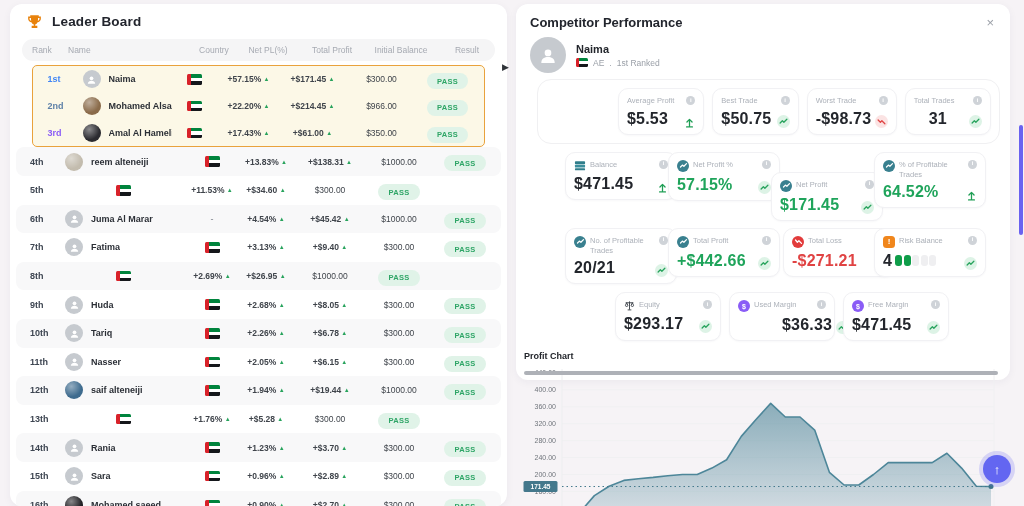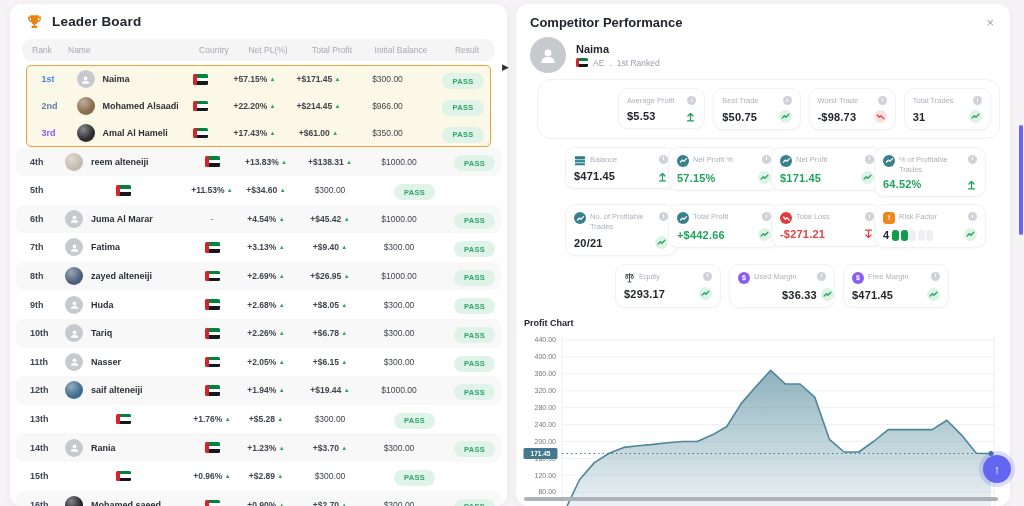--- a/index.html
+++ b/index.html
@@ -14,58 +14,58 @@
   #left-panel{left:10px;top:4px;width:497px;height:502px;overflow:hidden;}
   .lb-title-row{display:flex;align-items:center;gap:9px;padding:9px 16px 7px;}
   .lb-title{font-size:13.5px;font-weight:bold;color:#22252D;letter-spacing:.2px;}
   .lb-grid{display:grid;grid-template-columns:36px 1fr 46px 62px 66px 72px 60px;align-items:center;}
   .lb-header{margin:2px 12px 4px;padding:0 2px;height:22px;background:#F5F5F6;border-radius:11px;
     font-size:8.5px;color:#A6AAB2;}
   .lb-header .h{padding-left:8px;}
   .h-rank{padding-left:8px;}
   .h-name{padding-left:8px;}
   .h-c,.h-pl,.h-tp,.h-ib,.h-r{text-align:center;}
-  #top3-group{margin:0 16px;border:1.5px solid #E9A23C;background:#FCF8E7;border-radius:5px;}
+  #top3-group{margin:0 22px;border:1.5px solid #E9A23C;background:#FCF8E7;border-radius:5px;}
   #top3-group .lb-row{height:26.8px;background:transparent;padding:0 6.5px;}
   #rows-regular .lb-row{height:28.6px;margin:0 6px;padding:0 6px;border-radius:8px;}
   #rows-regular .lb-row:nth-child(odd){background:#F8F8F9;}
   .cell-rank{font-size:9px;font-weight:bold;color:#3E4652;padding-left:8px;}
   .cell-name{display:flex;align-items:center;gap:8px;padding-left:7px;min-width:0;}
   .nm{font-size:9px;font-weight:bold;color:#2B2F36;white-space:nowrap;overflow:hidden;}
   .avatar{width:18px;height:18px;border-radius:50%;background:#C6CACF;display:flex;align-items:center;justify-content:center;flex:none;overflow:hidden;}
   .cell-c{display:flex;justify-content:center;font-size:9px;color:#7A7F87;}
   .cell-num{text-align:center;font-size:8.5px;color:#3F444B;font-weight:bold;}
   .cell-num .up{color:#27A35C;font-size:6px;vertical-align:1px;}
   .cell-bal{text-align:center;font-size:8.5px;color:#3F444B;}
-  .cell-res{text-align:right;}
+  .cell-res{text-align:center;}
   .badge-pass{display:inline-block;background:#E0F3E8;color:#2EA566;font-size:7.5px;font-weight:bold;
     padding:3.5px 10px;border-radius:10px;letter-spacing:.3px;}
   .flag{width:15px;height:10.5px;border-radius:1.5px;flex:none;
     background:linear-gradient(90deg,#D8222A 0 26%,rgba(0,0,0,0) 26%),
                linear-gradient(180deg,#00843D 0 33.3%,#FFFFFF 33.3% 66.6%,#15171B 66.6%);}
   .flag.sm{width:12px;height:8.5px;}
   
-  #right-panel{left:516px;top:4px;width:494px;height:502px;}
+  #right-panel{left:516px;top:4px;width:494px;height:376px;}
   .cp-title-row{display:flex;align-items:center;justify-content:space-between;padding:10px 14px 2px;}
   .cp-title{font-size:13px;font-weight:bold;color:#22252D;}
   .close-x{font-size:13px;color:#9BA0A8;cursor:pointer;line-height:1;padding:2px;}
   .profile{display:flex;align-items:center;gap:10px;padding:4px 14px 0;}
   .profile .avatar{width:36px;height:36px;}
   .p-name{font-size:11px;font-weight:bold;color:#23262C;}
   .p-meta{display:flex;align-items:center;gap:5px;margin-top:3px;font-size:8.5px;color:#9BA0A8;}
   .cards-box{margin:6px 10px 0 21px;border:1px solid #F0F0F2;border-radius:14px;
     padding:8px 8px 8px 80px;display:flex;gap:8px;align-items:flex-start;}
   .stat-card{border:1px solid #F1F1F4;border-radius:10px;background:#fff;padding:7px 8px 6px;
     box-shadow:0 1px 2px rgba(30,30,60,.03);}
   .sc-top{display:flex;align-items:flex-start;gap:4px;color:#ACB1B9;font-size:7.5px;line-height:1.3;}
   .sc-top .lbl{flex:1;}
   .info-i{width:9px;height:9px;border-radius:50%;background:#CFD3D8;color:#fff;font-size:6px;font-weight:bold;
     display:flex;align-items:center;justify-content:center;flex:none;font-style:normal;}
   .sc-val-row{display:flex;align-items:flex-end;justify-content:space-between;margin-top:4px;gap:4px;}
-  .sc-val{font-size:11px;font-weight:bold;color:#23262C;letter-spacing:.2px;}
+  .sc-val{font-size:16px;font-weight:bold;color:#23262C;letter-spacing:.2px;}
   .v-green{color:#1FA45B;} .v-red{color:#E04343;}
   .ic-circle{width:13px;height:13px;border-radius:50%;display:flex;align-items:center;justify-content:center;flex:none;}
   .ic-circle.sm{width:12px;height:12px;}
   .ic-square{width:12px;height:12px;border-radius:3.5px;display:flex;align-items:center;justify-content:center;
     color:#fff;font-size:8px;font-weight:bold;flex:none;}
   .grid-main{margin:8px 10px 0 49px;display:grid;grid-template-columns:repeat(4,94px);gap:7px 9px;align-items:start;}
   .row-margin{margin:8px 10px 0 99px;display:flex;gap:8px;}
   .pills{display:inline-flex;gap:1.5px;margin-left:3px;}
   .pill{width:7px;height:11px;border-radius:3px;background:#EFEFF1;display:inline-block;}
   .pill.on{background:#0F9D49;}
@@ -207,24 +207,20 @@
         <span class="cell-c">
           <span class="flag"></span>
         </span>
         <span class="cell-num">+3.13% <span class="up">▲</span></span>
         <span class="cell-num">+$9.40 <span class="up">▲</span></span>
         <span class="cell-bal">$300.00</span>
         <span class="cell-res"><span class="badge-pass">PASS</span></span>
       </div>
       <div class="lb-grid lb-row">
         <span class="cell-rank" style="color:#3E4652">8th</span>
-        <span class="cell-name">
-          <span class="avatar" style="background:radial-gradient(circle at 35% 30%, rgba(255,255,255,.45), rgba(255,255,255,0) 60%),#4A5E7C"></span>
-          <span class="nm">zayed alteneiji</span>
-        </span>
         <span class="cell-c">
           <span class="flag"></span>
         </span>
         <span class="cell-num">+2.69% <span class="up">▲</span></span>
         <span class="cell-num">+$26.95 <span class="up">▲</span></span>
         <span class="cell-bal">$1000.00</span>
         <span class="cell-res"><span class="badge-pass">PASS</span></span>
       </div>
       <div class="lb-grid lb-row">
         <span class="cell-rank" style="color:#3E4652">9th</span>
@@ -321,20 +317,29 @@
         <span class="cell-c">
           <span class="flag"></span>
         </span>
         <span class="cell-num">+1.23% <span class="up">▲</span></span>
         <span class="cell-num">+$3.70 <span class="up">▲</span></span>
         <span class="cell-bal">$300.00</span>
         <span class="cell-res"><span class="badge-pass">PASS</span></span>
       </div>
       <div class="lb-grid lb-row">
         <span class="cell-rank" style="color:#3E4652">15th</span>
+        <span class="cell-name">
+          <span class="avatar">
+            <svg viewBox="0 0 24 24" width="11" height="11" fill="#FFFFFF">
+              <circle cx="12" cy="9.5" r="4"></circle>
+              <path d="M4 21c0-4.4 4-6.5 8-6.5s8 2.1 8 6.5v.5H4z"></path>
+            </svg>
+          </span>
+          <span class="nm">Sara</span>
+        </span>
         <span class="cell-c">
           <span class="flag"></span>
         </span>
         <span class="cell-num">+0.96% <span class="up">▲</span></span>
         <span class="cell-num">+$2.89 <span class="up">▲</span></span>
         <span class="cell-bal">$300.00</span>
         <span class="cell-res"><span class="badge-pass">PASS</span></span>
       </div>
       <div class="lb-grid lb-row">
         <span class="cell-rank" style="color:#3E4652">16th</span>
@@ -423,21 +428,21 @@
             </svg>
           </span>
         </div>
       </div>
       <div class="stat-card" style="width: 72px;">
         <div class="sc-top">
           <span class="lbl">Total Trades</span>
           <span class="info-i">i</span>
         </div>
         <div class="sc-val-row">
-          <span style="display:flex;">
+          <span style="display:flex;margin-left:15px;">
             <span class="sc-val">31</span>
           </span>
           <span class="ic-circle" style="background:#DDF3E6">
             <svg viewBox="0 0 12 12" width="9" height="9">
               <polyline points="1.5,8 4.5,5 6.5,7 10.5,3" fill="none" stroke="#27A35C" stroke-width="1.7" stroke-linecap="round" stroke-linejoin="round"></polyline>
             </svg>
           </span>
         </div>
       </div>
     </div>
@@ -479,21 +484,21 @@
           <span style="display:flex;align-items:center;">
             <span class="sc-val v-green">57.15%</span>
           </span>
           <span class="ic-circle" style="background:#DDF3E6">
             <svg viewBox="0 0 12 12" width="9" height="9">
               <polyline points="1.5,8 4.5,5 6.5,7 10.5,3" fill="none" stroke="#27A35C" stroke-width="1.7" stroke-linecap="round" stroke-linejoin="round"></polyline>
             </svg>
           </span>
         </div>
       </div>
-      <div class="stat-card" style="width: 94px;">
+      <div class="stat-card" style="width: 94px; margin-top: 20px;">
         <div class="sc-top">
           <span class="ic-circle sm" style="background:#39808F">
             <svg viewBox="0 0 12 12" width="9" height="9">
               <polyline points="2,8 4.5,5.5 6.5,7 10,3.5" fill="none" stroke="#fff" stroke-width="1.7" stroke-linecap="round" stroke-linejoin="round"></polyline>
             </svg>
           </span>
           <span class="lbl">Net Profit</span>
           <span class="info-i">i</span>
         </div>
         <div class="sc-val-row">
@@ -563,21 +568,21 @@
           <span style="display:flex;align-items:flex-end;">
             <span class="sc-val v-green">+$442.66</span>
           </span>
           <span class="ic-circle" style="background:#DDF3E6">
             <svg viewBox="0 0 12 12" width="9" height="9">
               <polyline points="1.5,8 4.5,5 6.5,7 10.5,3" fill="none" stroke="#27A35C" stroke-width="1.7" stroke-linecap="round" stroke-linejoin="round"></polyline>
             </svg>
           </span>
         </div>
       </div>
-      <div class="stat-card" style="width: 94px;">
+      <div class="stat-card" style="width: 94px; margin-left: 12px;">
         <div class="sc-top">
           <span class="ic-circle sm" style="background:#E23B3B">
             <svg viewBox="0 0 12 12" width="9" height="9">
               <polyline points="2,4 4.5,7 6.5,5 10,8.5" fill="none" stroke="#fff" stroke-width="1.7" stroke-linecap="round" stroke-linejoin="round"></polyline>
             </svg>
           </span>
           <span class="lbl">Total Loss</span>
           <span class="info-i">i</span>
         </div>
         <div class="sc-val-row">
@@ -587,21 +592,21 @@
           <span style="display:flex">
             <svg viewBox="0 0 12 12" width="11" height="11">
               <path d="M6 2.5 V9 M3.2 6.6 L6 9.4 L8.8 6.6 M2.8 1.2 H9.2" fill="none" stroke="#E03A3A" stroke-width="1.4" stroke-linecap="round" stroke-linejoin="round"></path>
             </svg>
           </span>
         </div>
       </div>
       <div class="stat-card" style="width: 94px;">
         <div class="sc-top">
           <span class="ic-square" style="background:#F0861C">!</span>
-          <span class="lbl">Risk Factor</span>
+          <span class="lbl">Risk Balance</span>
           <span class="info-i">i</span>
         </div>
         <div class="sc-val-row">
           <span style="display:flex;align-items:center;">
             <span class="sc-val">4</span>
             <span class="pills">
               <span class="pill on"></span>
               <span class="pill on"></span>
               <span class="pill"></span>
               <span class="pill"></span>

